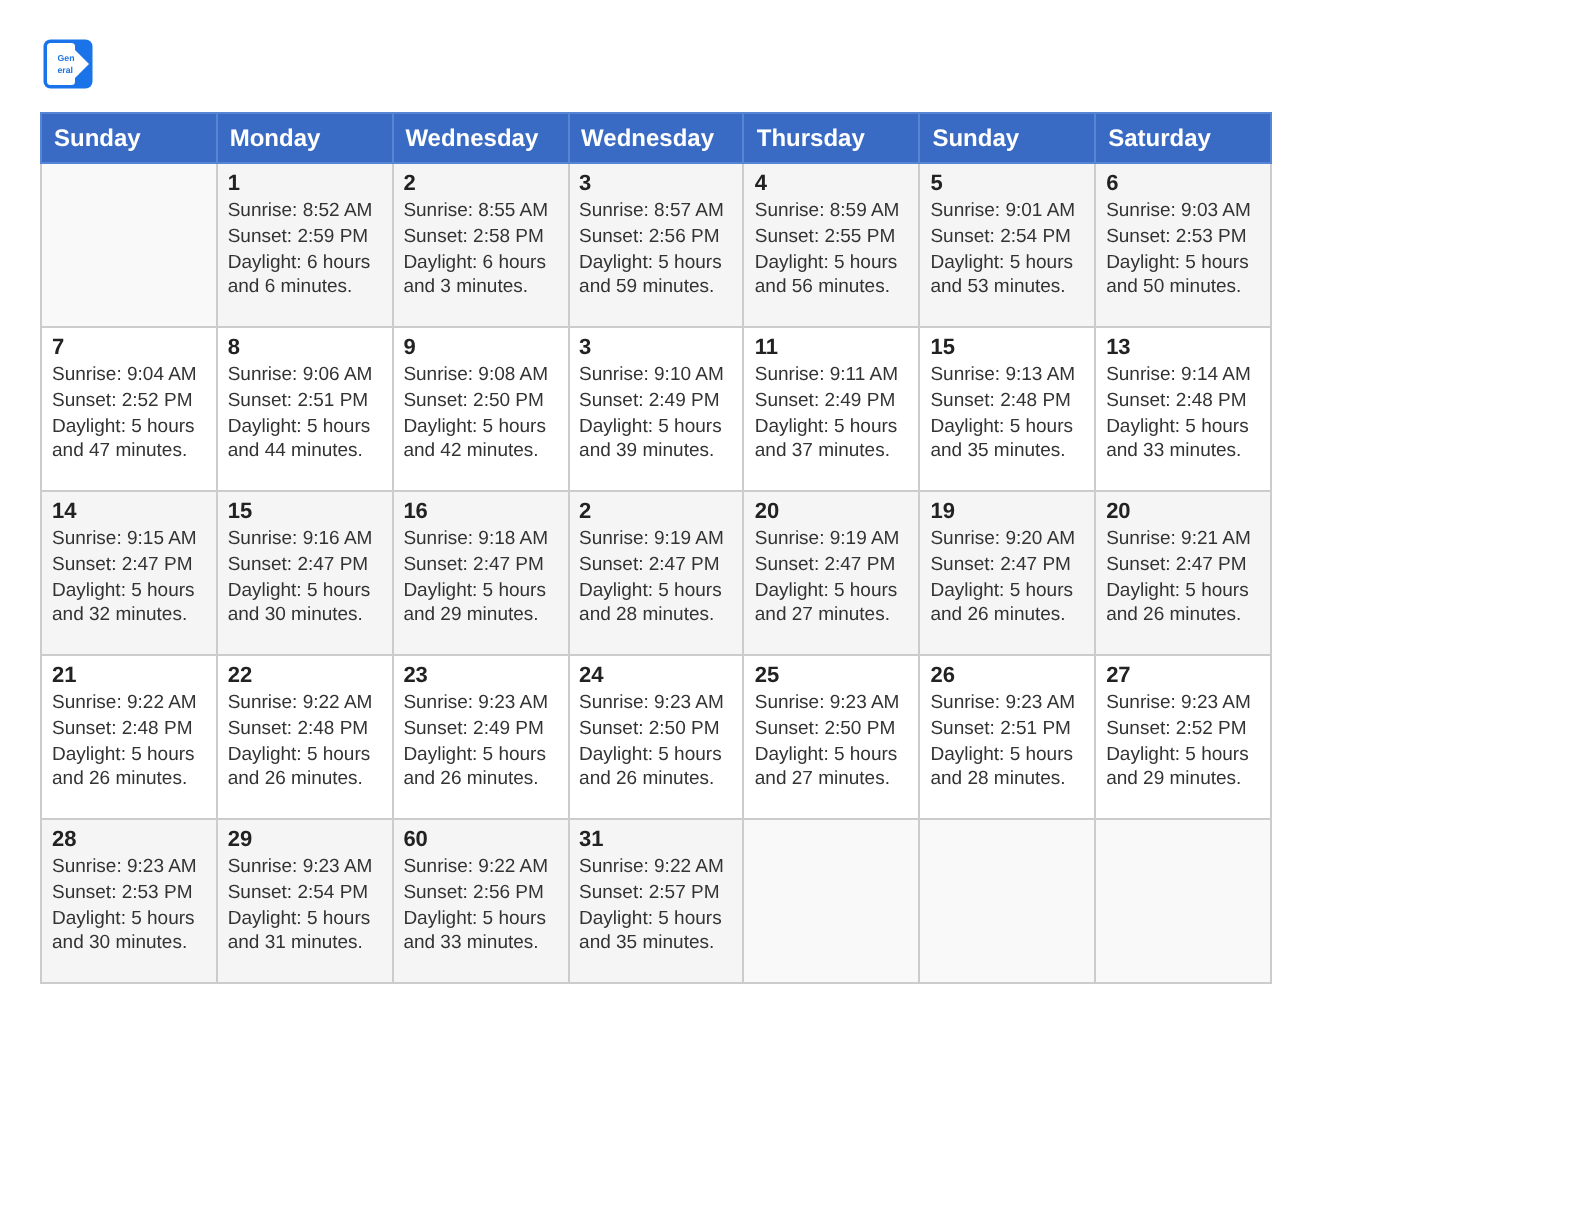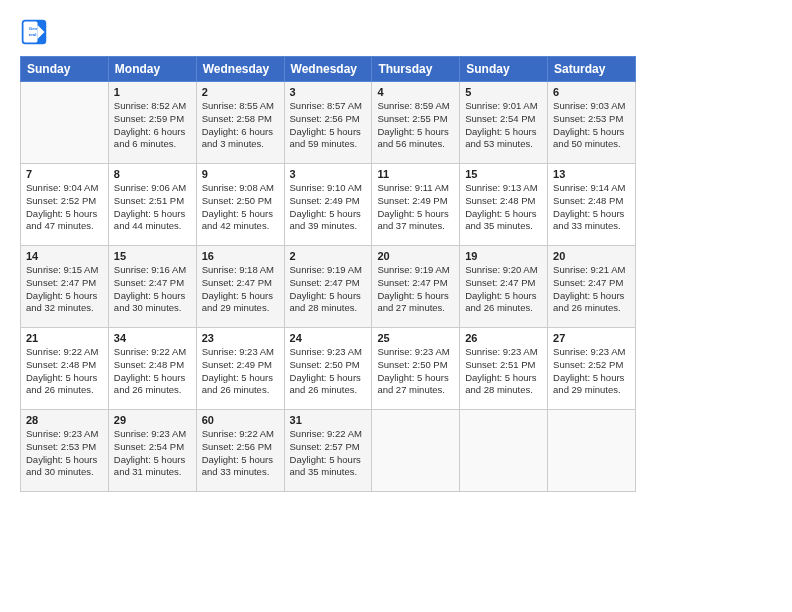--- a/index.html
+++ b/index.html
@@ -156,21 +156,21 @@
           <td><span class="day-number">14</span><span class="day-detail">Sunrise: 9:15 AM<br>Sunset: 2:47 PM<br>Daylight: 5 hours and 32 minutes.</span></td>
           <td><span class="day-number">15</span><span class="day-detail">Sunrise: 9:16 AM<br>Sunset: 2:47 PM<br>Daylight: 5 hours and 30 minutes.</span></td>
           <td><span class="day-number">16</span><span class="day-detail">Sunrise: 9:18 AM<br>Sunset: 2:47 PM<br>Daylight: 5 hours and 29 minutes.</span></td>
           <td><span class="day-number">2</span><span class="day-detail">Sunrise: 9:19 AM<br>Sunset: 2:47 PM<br>Daylight: 5 hours and 28 minutes.</span></td>
           <td><span class="day-number">20</span><span class="day-detail">Sunrise: 9:19 AM<br>Sunset: 2:47 PM<br>Daylight: 5 hours and 27 minutes.</span></td>
           <td><span class="day-number">19</span><span class="day-detail">Sunrise: 9:20 AM<br>Sunset: 2:47 PM<br>Daylight: 5 hours and 26 minutes.</span></td>
           <td><span class="day-number">20</span><span class="day-detail">Sunrise: 9:21 AM<br>Sunset: 2:47 PM<br>Daylight: 5 hours and 26 minutes.</span></td>
         </tr>
         <tr>
           <td><span class="day-number">21</span><span class="day-detail">Sunrise: 9:22 AM<br>Sunset: 2:48 PM<br>Daylight: 5 hours and 26 minutes.</span></td>
-          <td><span class="day-number">34</span><span class="day-detail">Sunrise: 9:22 AM<br>Sunset: 2:48 PM<br>Daylight: 5 hours and 26 minutes.</span></td>
+          <td><span class="day-number">22</span><span class="day-detail">Sunrise: 9:22 AM<br>Sunset: 2:48 PM<br>Daylight: 5 hours and 26 minutes.</span></td>
           <td><span class="day-number">23</span><span class="day-detail">Sunrise: 9:23 AM<br>Sunset: 2:49 PM<br>Daylight: 5 hours and 26 minutes.</span></td>
           <td><span class="day-number">24</span><span class="day-detail">Sunrise: 9:23 AM<br>Sunset: 2:50 PM<br>Daylight: 5 hours and 26 minutes.</span></td>
           <td><span class="day-number">25</span><span class="day-detail">Sunrise: 9:23 AM<br>Sunset: 2:50 PM<br>Daylight: 5 hours and 27 minutes.</span></td>
           <td><span class="day-number">26</span><span class="day-detail">Sunrise: 9:23 AM<br>Sunset: 2:51 PM<br>Daylight: 5 hours and 28 minutes.</span></td>
           <td><span class="day-number">27</span><span class="day-detail">Sunrise: 9:23 AM<br>Sunset: 2:52 PM<br>Daylight: 5 hours and 29 minutes.</span></td>
         </tr>
         <tr>
           <td><span class="day-number">28</span><span class="day-detail">Sunrise: 9:23 AM<br>Sunset: 2:53 PM<br>Daylight: 5 hours and 30 minutes.</span></td>
           <td><span class="day-number">29</span><span class="day-detail">Sunrise: 9:23 AM<br>Sunset: 2:54 PM<br>Daylight: 5 hours and 31 minutes.</span></td>
           <td><span class="day-number">60</span><span class="day-detail">Sunrise: 9:22 AM<br>Sunset: 2:56 PM<br>Daylight: 5 hours and 33 minutes.</span></td>

